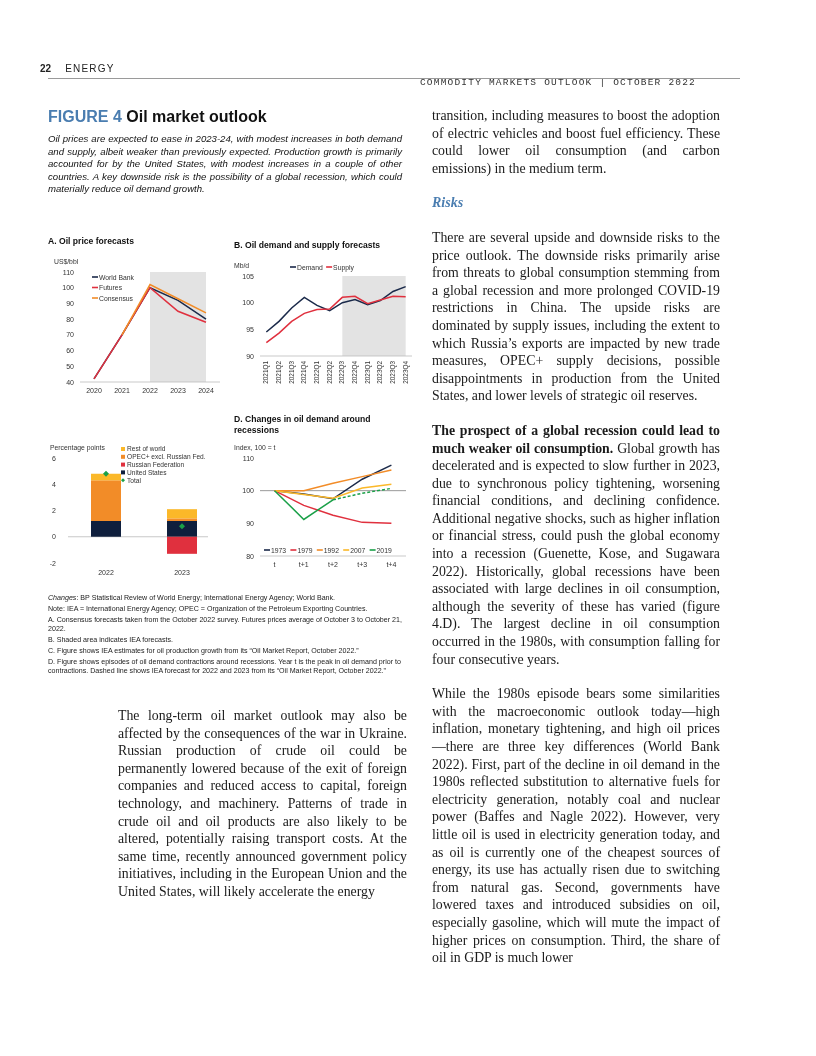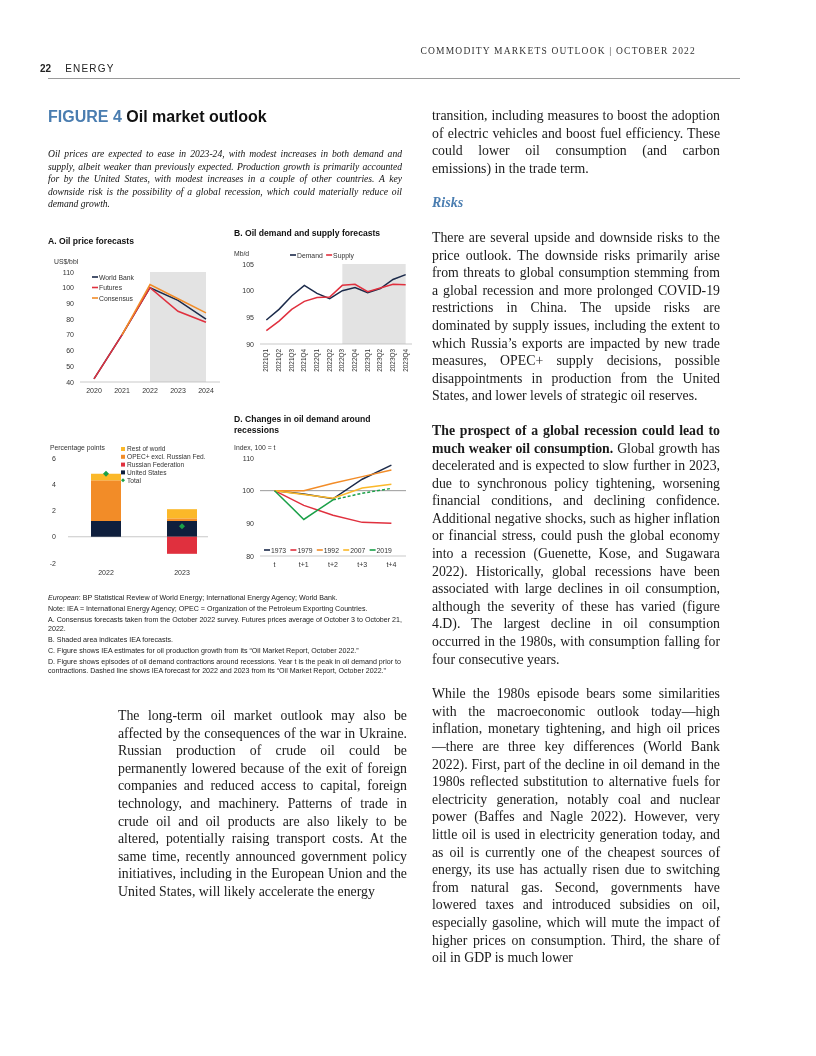--- a/index.html
+++ b/index.html
@@ -1,27 +1,27 @@
 <!DOCTYPE html>
 <html><head>
 <meta charset="utf-8">
 <style>
   * { box-sizing: border-box; margin: 0; padding: 0; }
   html, body { width: 816px; height: 1056px; background: #ffffff; overflow: hidden; }
   body { position: relative; font-family: "Liberation Serif", serif; color: #1a1a1a; }
 
   .hdr-left { position: absolute; left: 40px; top: 63px; font-family: "Liberation Sans", sans-serif; font-size: 10px; letter-spacing: 1.2px; color: #222; }
   .hdr-left .pg { font-weight: bold; margin-right: 14px; letter-spacing: 0; }
-  .hdr-right { position: absolute; right: 120px; top: 46px; font-family: Liberation Serif, serif; font-size: 9.5px; letter-spacing: 1.2px; color: #333; }
+  .hdr-right { position: absolute; right: 120px; top: 77px; font-family: Liberation Mono, monospace; font-size: 9.5px; letter-spacing: 1.2px; color: #333; }
   .hdr-rule { position: absolute; left: 48px; top: 78px; width: 692px; height: 1px; background: #9a9a9a; }
 
   .fig { position: absolute; left: 48px; top: 108px; width: 354px; font-family: "Liberation Sans", sans-serif; }
   .fig-title { font-size: 16px; font-weight: bold; color: #111; }
   .fig-title .num { color: #4a7db0; }
-  .fig-sub { font-size: 9.6px; font-style: italic; line-height: 12.6px; margin-top: 22px; text-align: justify; color: #111; font-family: Liberation Serif, serif; }
+  .fig-sub { font-size: 9.6px; font-style: italic; line-height: 12.6px; margin-top: 7px; text-align: justify; color: #111; }
 
   .panel { position: absolute; font-family: "Liberation Sans", sans-serif; }
   .panel-title { font-size: 8.6px; font-weight: bold; color: #111; line-height: 11px; }
   .panel svg { position: absolute; left: 0; overflow: visible; }
   .panel svg text { font-family: "Liberation Sans", sans-serif; }
 
   .notes { position: absolute; left: 48px; top: 594px; width: 360px; font-family: "Liberation Sans", sans-serif; font-size: 7.1px; line-height: 9px; color: #222; }
   .notes p { margin-bottom: 2px; }
   .notes .src-label { font-style: italic; }
 
@@ -72,21 +72,21 @@
       <polyline points="74,84.85714285714286 102,34.57142857142857 130,48.71428571428572 158,62.85714285714286" fill="none" stroke="#f28c28" stroke-width="1.5"></polyline>
       <line x1="44" x2="50" y1="27" y2="27" stroke="#1b2a4a" stroke-width="1.6"></line>
       <text x="51" y="29.5" font-size="6.8" fill="#333">World Bank</text>
       <line x1="44" x2="50" y1="37.5" y2="37.5" stroke="#e0303e" stroke-width="1.6"></line>
       <text x="51" y="40" font-size="6.8" fill="#333">Futures</text>
       <line x1="44" x2="50" y1="48" y2="48" stroke="#f28c28" stroke-width="1.6"></line>
       <text x="51" y="50.5" font-size="6.8" fill="#333">Consensus</text>
     </svg>
 </div>
 
-<div class="panel" style="left:234px; top:228px; width:180px; height:160px;">
+<div class="panel" style="left:234px; top:240px; width:180px; height:160px;">
   <div class="panel-title">B. Oil demand and supply forecasts</div>
   <svg id="chartB" width="180" height="150" style="top:14px;">
       <rect x="108.33333333333333" y="22" width="63.33333333333333" height="80" fill="#e3e3e3"></rect>
       <text x="0" y="14" font-size="6.8" fill="#333">Mb/d</text>
       <text x="20" y="104.5" font-size="7" fill="#333" text-anchor="end">90</text>
       <text x="20" y="77.83333333333334" font-size="7" fill="#333" text-anchor="end">95</text>
       <text x="20" y="51.16666666666667" font-size="7" fill="#333" text-anchor="end">100</text>
       <text x="20" y="24.5" font-size="7" fill="#333" text-anchor="end">105</text>
       <line x1="26" x2="178" y1="102" y2="102" stroke="#bbb" stroke-width="0.8"></line>
       <text x="0" y="0" font-size="6.4" fill="#333" text-anchor="end" transform="translate(34.333333333333336,107) rotate(-90)">2021Q1</text>
@@ -171,31 +171,31 @@
       <line x1="82.8" x2="88.8" y1="110" y2="110" stroke="#f28c28" stroke-width="1.6"></line>
       <text x="89.8" y="112.5" font-size="6.8" fill="#333">1992</text>
       <line x1="109.19999999999999" x2="115.19999999999999" y1="110" y2="110" stroke="#fbb829" stroke-width="1.6"></line>
       <text x="116.19999999999999" y="112.5" font-size="6.8" fill="#333">2007</text>
       <line x1="135.6" x2="141.6" y1="110" y2="110" stroke="#1aa048" stroke-width="1.6"></line>
       <text x="142.6" y="112.5" font-size="6.8" fill="#333">2019</text>
     </svg>
 </div>
 
 <div class="notes">
-  <p><span class="src-label">European</span><span>: BP Statistical Review of World Energy; International Energy Agency; World Bank.</span></p>
+  <p><span class="src-label">Changes</span><span>: BP Statistical Review of World Energy; International Energy Agency; World Bank.</span></p>
   <p>Note: IEA = International Energy Agency; OPEC = Organization of the Petroleum Exporting Countries.</p>
   <p>A. Consensus forecasts taken from the October 2022 survey. Futures prices average of October 3 to October 21, 2022.</p>
   <p>B. Shaded area indicates IEA forecasts.</p>
   <p>C. Figure shows IEA estimates for oil production growth from its “Oil Market Report, October 2022.”</p>
   <p>D. Figure shows episodes of oil demand contractions around recessions. Year t is the peak in oil demand prior to contractions. Dashed line shows IEA forecast for 2022 and 2023 from its “Oil Market Report, October 2022.”</p>
 </div>
 
 <div class="col" style="left:118px; top:707px; width:289px;">
   <p class="tight">The long-term oil market outlook may also be affected by the consequences of the war in Ukraine. Russian production of crude oil could be permanently lowered because of the exit of foreign companies and reduced access to capital, foreign technology, and machinery. Patterns of trade in crude oil and oil products are also likely to be altered, potentially raising transport costs. At the same time, recently announced government policy initiatives, including in the European Union and the United States, will likely accelerate the energy</p>
 </div>
 
 <div class="col" style="left:432px; top:107px; width:288px;">
-  <p>transition, including measures to boost the adoption of electric vehicles and boost fuel efficiency. These could lower oil consumption (and carbon emissions) in the trade term.</p>
+  <p>transition, including measures to boost the adoption of electric vehicles and boost fuel efficiency. These could lower oil consumption (and carbon emissions) in the medium term.</p>
   <div class="risks-h">Risks</div>
   <p>There are several upside and downside risks to the price outlook. The downside risks primarily arise from threats to global consumption stemming from a global recession and more prolonged COVID-19 restrictions in China. The upside risks are dominated by supply issues, including the extent to which Russia’s exports are impacted by new trade measures, OPEC+ supply decisions, possible disappointments in production from the United States, and lower levels of strategic oil reserves.</p>
   <p><span class="lead">The prospect of a global recession could lead to much weaker oil consumption.</span><span> Global growth has decelerated and is expected to slow further in 2023, due to synchronous policy tightening, worsening financial conditions, and declining confidence. Additional negative shocks, such as higher inflation or financial stress, could push the global economy into a recession (Guenette, Kose, and Sugawara 2022). Historically, global re­cessions have been associated with large declines in oil consumption, although the severity of these has varied (figure 4.D). The largest decline in oil consumption occurred in the 1980s, with consumption falling for four consecutive years.</span></p>
   <p class="tight">While the 1980s episode bears some similarities with the macroeconomic outlook today—high inflation, monetary tightening, and high oil prices—there are three key differences (World Bank 2022). First, part of the decline in oil demand in the 1980s reflected substitution to alternative fuels for electricity generation, notably coal and nuclear power (Baffes and Nagle 2022). However, very little oil is used in electricity generation today, and as oil is currently one of the cheapest sources of energy, its use has actually risen due to switching from natural gas. Second, governments have lowered taxes and introduced subsidies on oil, especially gasoline, which will mute the impact of higher prices on consumption. Third, the share of oil in GDP is much lower</p>
 </div>
 
 </body></html>

